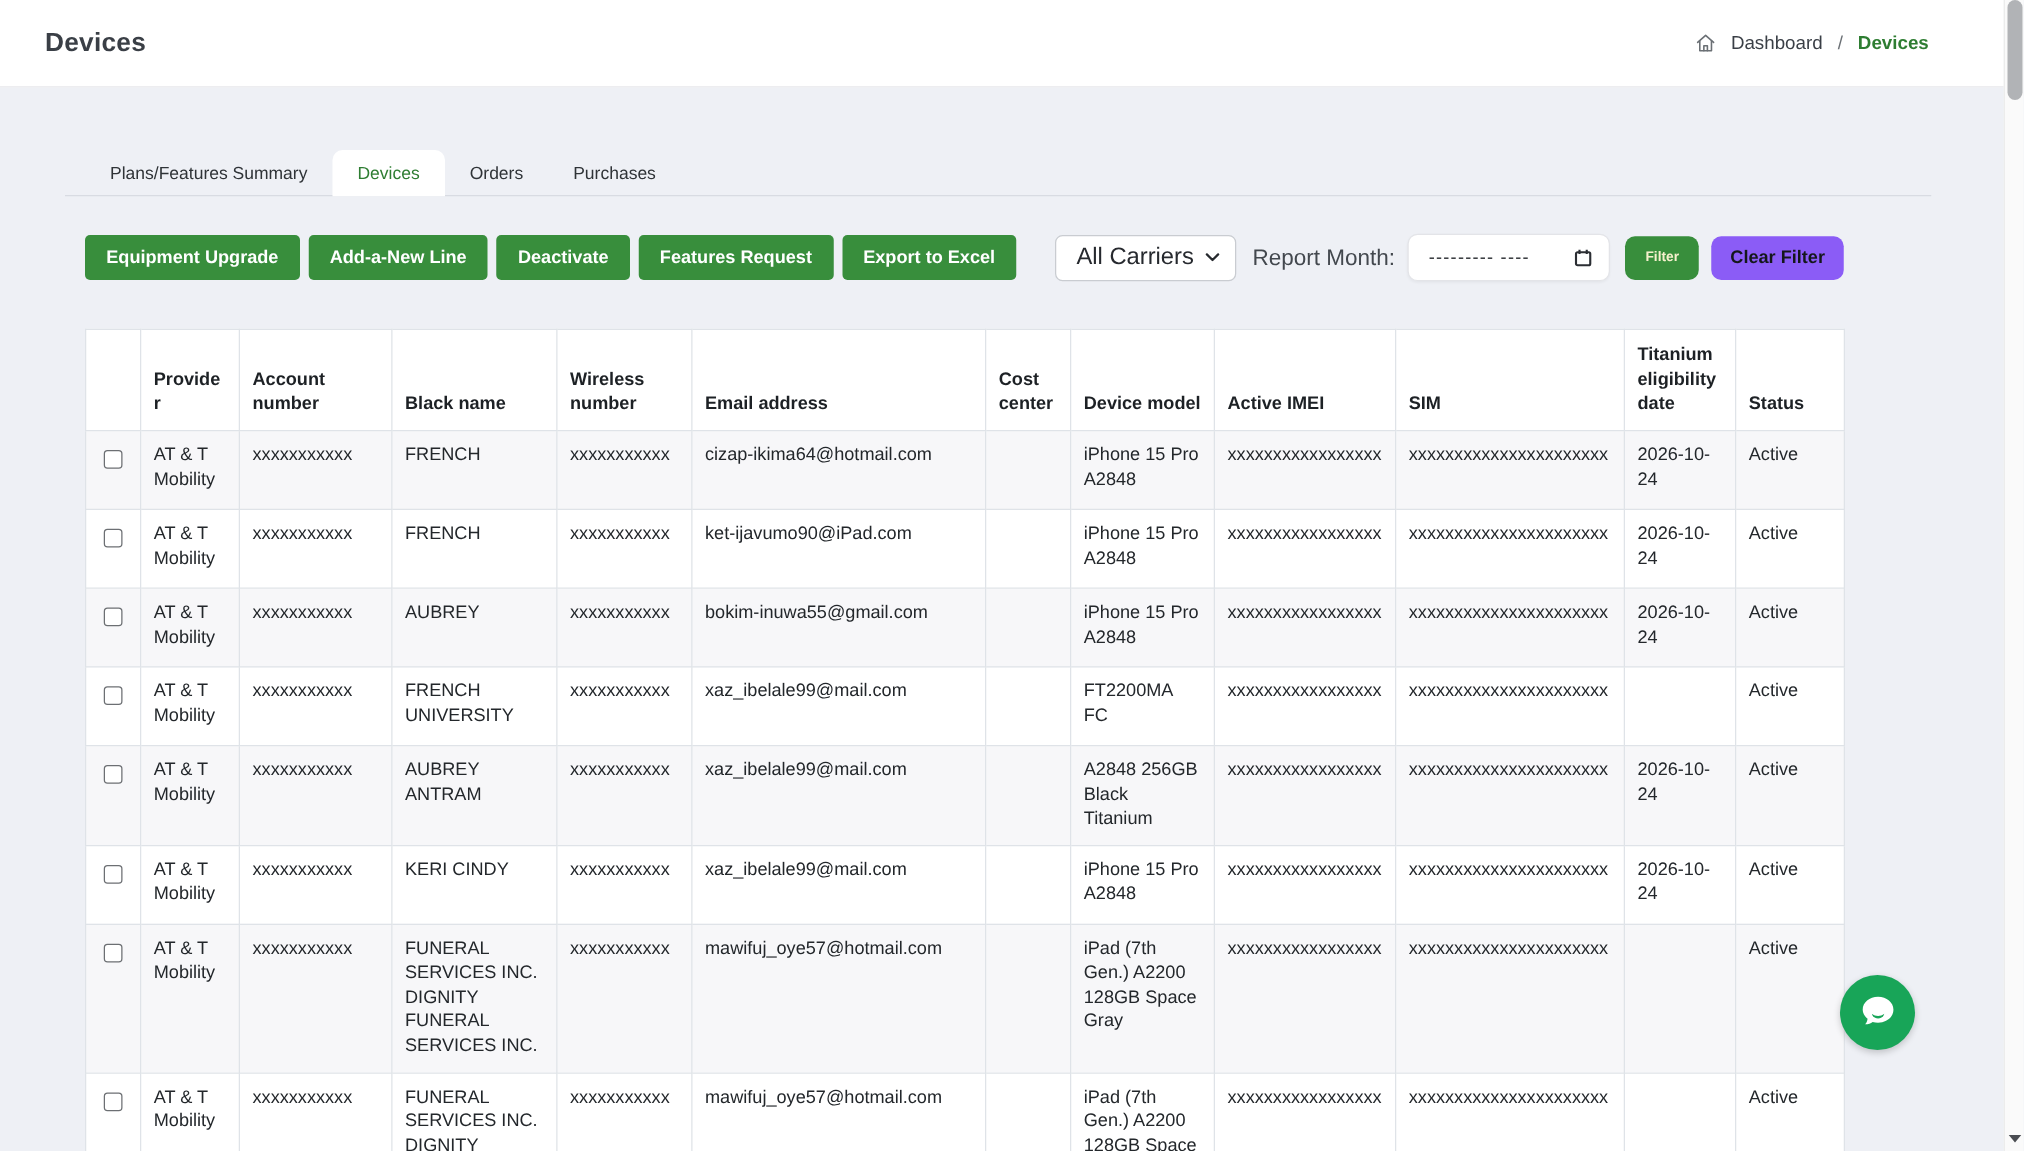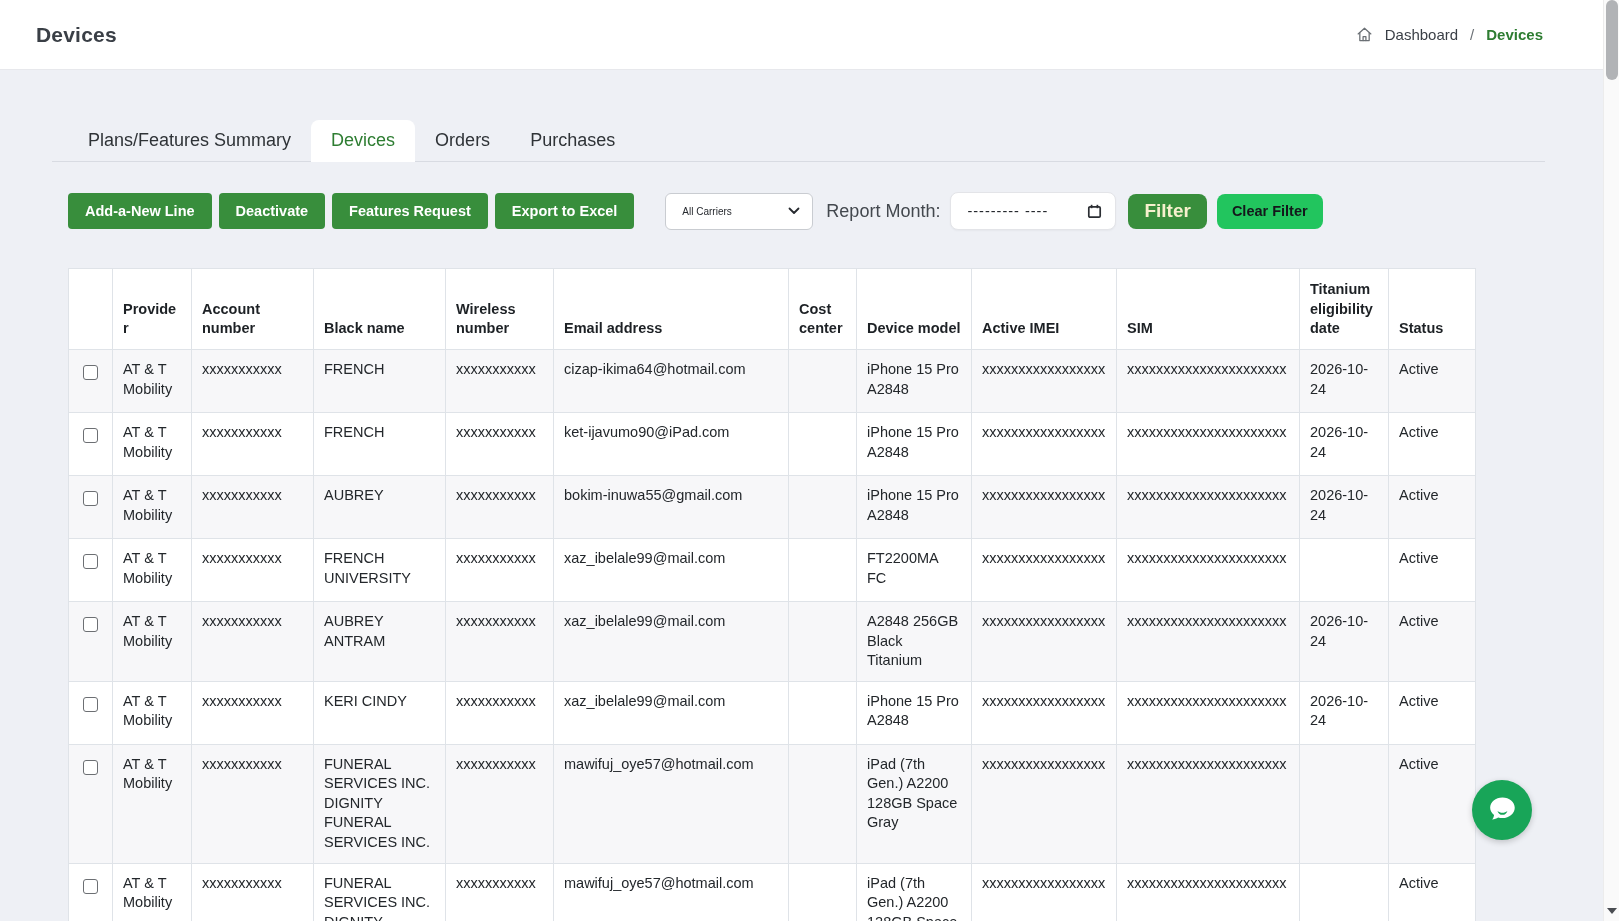--- a/index.html
+++ b/index.html
@@ -26,51 +26,51 @@
   
   .content { position:absolute; left:0; top:70px; width:1603px; height:851px; background:#eef0f5; }
 
   
   .tab-bar {
     margin:50px 0 0 52px; width:1493px;
     display:flex; align-items:flex-end;
     border-bottom:1px solid #d8dbe2; padding-left:16px;
   }
   .tab {
-    font-size:18px; color:#2f3337; padding:10px 20px 11px;
+    font-size:14px; color:#2f3337; padding:10px 20px 11px;
     margin-bottom:-1px; border-radius:8px 8px 0 0; cursor:pointer; white-space:nowrap;
   }
   .tab.active { background:#ffffff; color:#2e7d32; }
 
   
   .toolbar { margin:30px 0 0 68px; width:1407px; display:flex; align-items:center; }
   .btn-green {
     background:#388e3c; color:#ffffff; font-weight:700; font-size:14.5px;
     border:none; border-radius:4px; height:36px; padding:0 17px;
     margin-right:7px; cursor:pointer; font-family:inherit; white-space:nowrap;
   }
   .carrier-select {
     margin-left:24px; width:148px; height:37px; background:#fff;
     border:1px solid #c9ccd1; border-radius:6px;
     display:flex; align-items:center; justify-content:space-between;
-    padding:0 12px 0 16px; font-size:10px; color:#26292e; cursor:pointer;
+    padding:0 12px 0 16px; font-size:19px; color:#26292e; cursor:pointer;
   }
   .report-month-label { margin-left:13px; font-size:18px; color:#43484e; white-space:nowrap; }
   .date-input {
     margin-left:10px; width:166px; height:38px; background:#fff;
     border:1px solid #e3e4e8; border-radius:8px; box-shadow:0 1px 2px rgba(0,0,0,.04);
     display:flex; align-items:center; justify-content:space-between;
     padding:0 13px 0 16px; font-size:14.5px; color:#26292e; cursor:text; letter-spacing:1px;
   }
   .btn-filter {
-    margin-left:12px; background:#388e3c; color:#f6f0cd; font-weight:700; font-size:19px;
+    margin-left:12px; background:#388e3c; color:#f6f0cd; font-weight:700; font-size:11px;
     border:none; border-radius:8px; height:35px; padding:0 16px; cursor:pointer; font-family:inherit;
   }
   .btn-clear-filter {
-    margin-left:10px; background:#22c55e; color:#14171b; font-weight:700; font-size:14.5px;
+    margin-left:10px; background:#8b5cf6; color:#14171b; font-weight:700; font-size:14.5px;
     border:none; border-radius:8px; height:35px; padding:0 15px; cursor:pointer; font-family:inherit; white-space:nowrap;
   }
 
   
   .device-table { margin:38px 0 0 68px; width:1407px; border-collapse:collapse; background:#fff; table-layout:fixed; }
   .device-table th, .device-table td {
     border:1px solid #dfe3e8; font-size:14.5px; line-height:1.35;
     padding:10px 10px; text-align:left; word-wrap:break-word;
   }
   .device-table th { font-weight:700; color:#1d2125; vertical-align:bottom; height:81px; background:#fff; }
@@ -125,20 +125,21 @@
 
   <nav class="tab-bar" id="tab-bar">
       <div class="tab">Plans/Features Summary</div>
       <div class="tab active">Devices</div>
       <div class="tab">Orders</div>
       <div class="tab">Purchases</div>
     </nav>
 
   <div class="toolbar">
     <div id="action-buttons" style="display:flex;">
+        <button class="btn-green">Equipment Upgrade</button>
         <button class="btn-green">Add-a-New Line</button>
         <button class="btn-green">Deactivate</button>
         <button class="btn-green">Features Request</button>
         <button class="btn-green">Export to Excel</button>
       </div>
 
     <div class="carrier-select">
       <span>All Carriers</span>
       <span style="display:flex;">
         <svg width="12" height="8" viewBox="0 0 12 8" fill="none" stroke="#26292e" stroke-width="1.8" stroke-linecap="round" stroke-linejoin="round">

